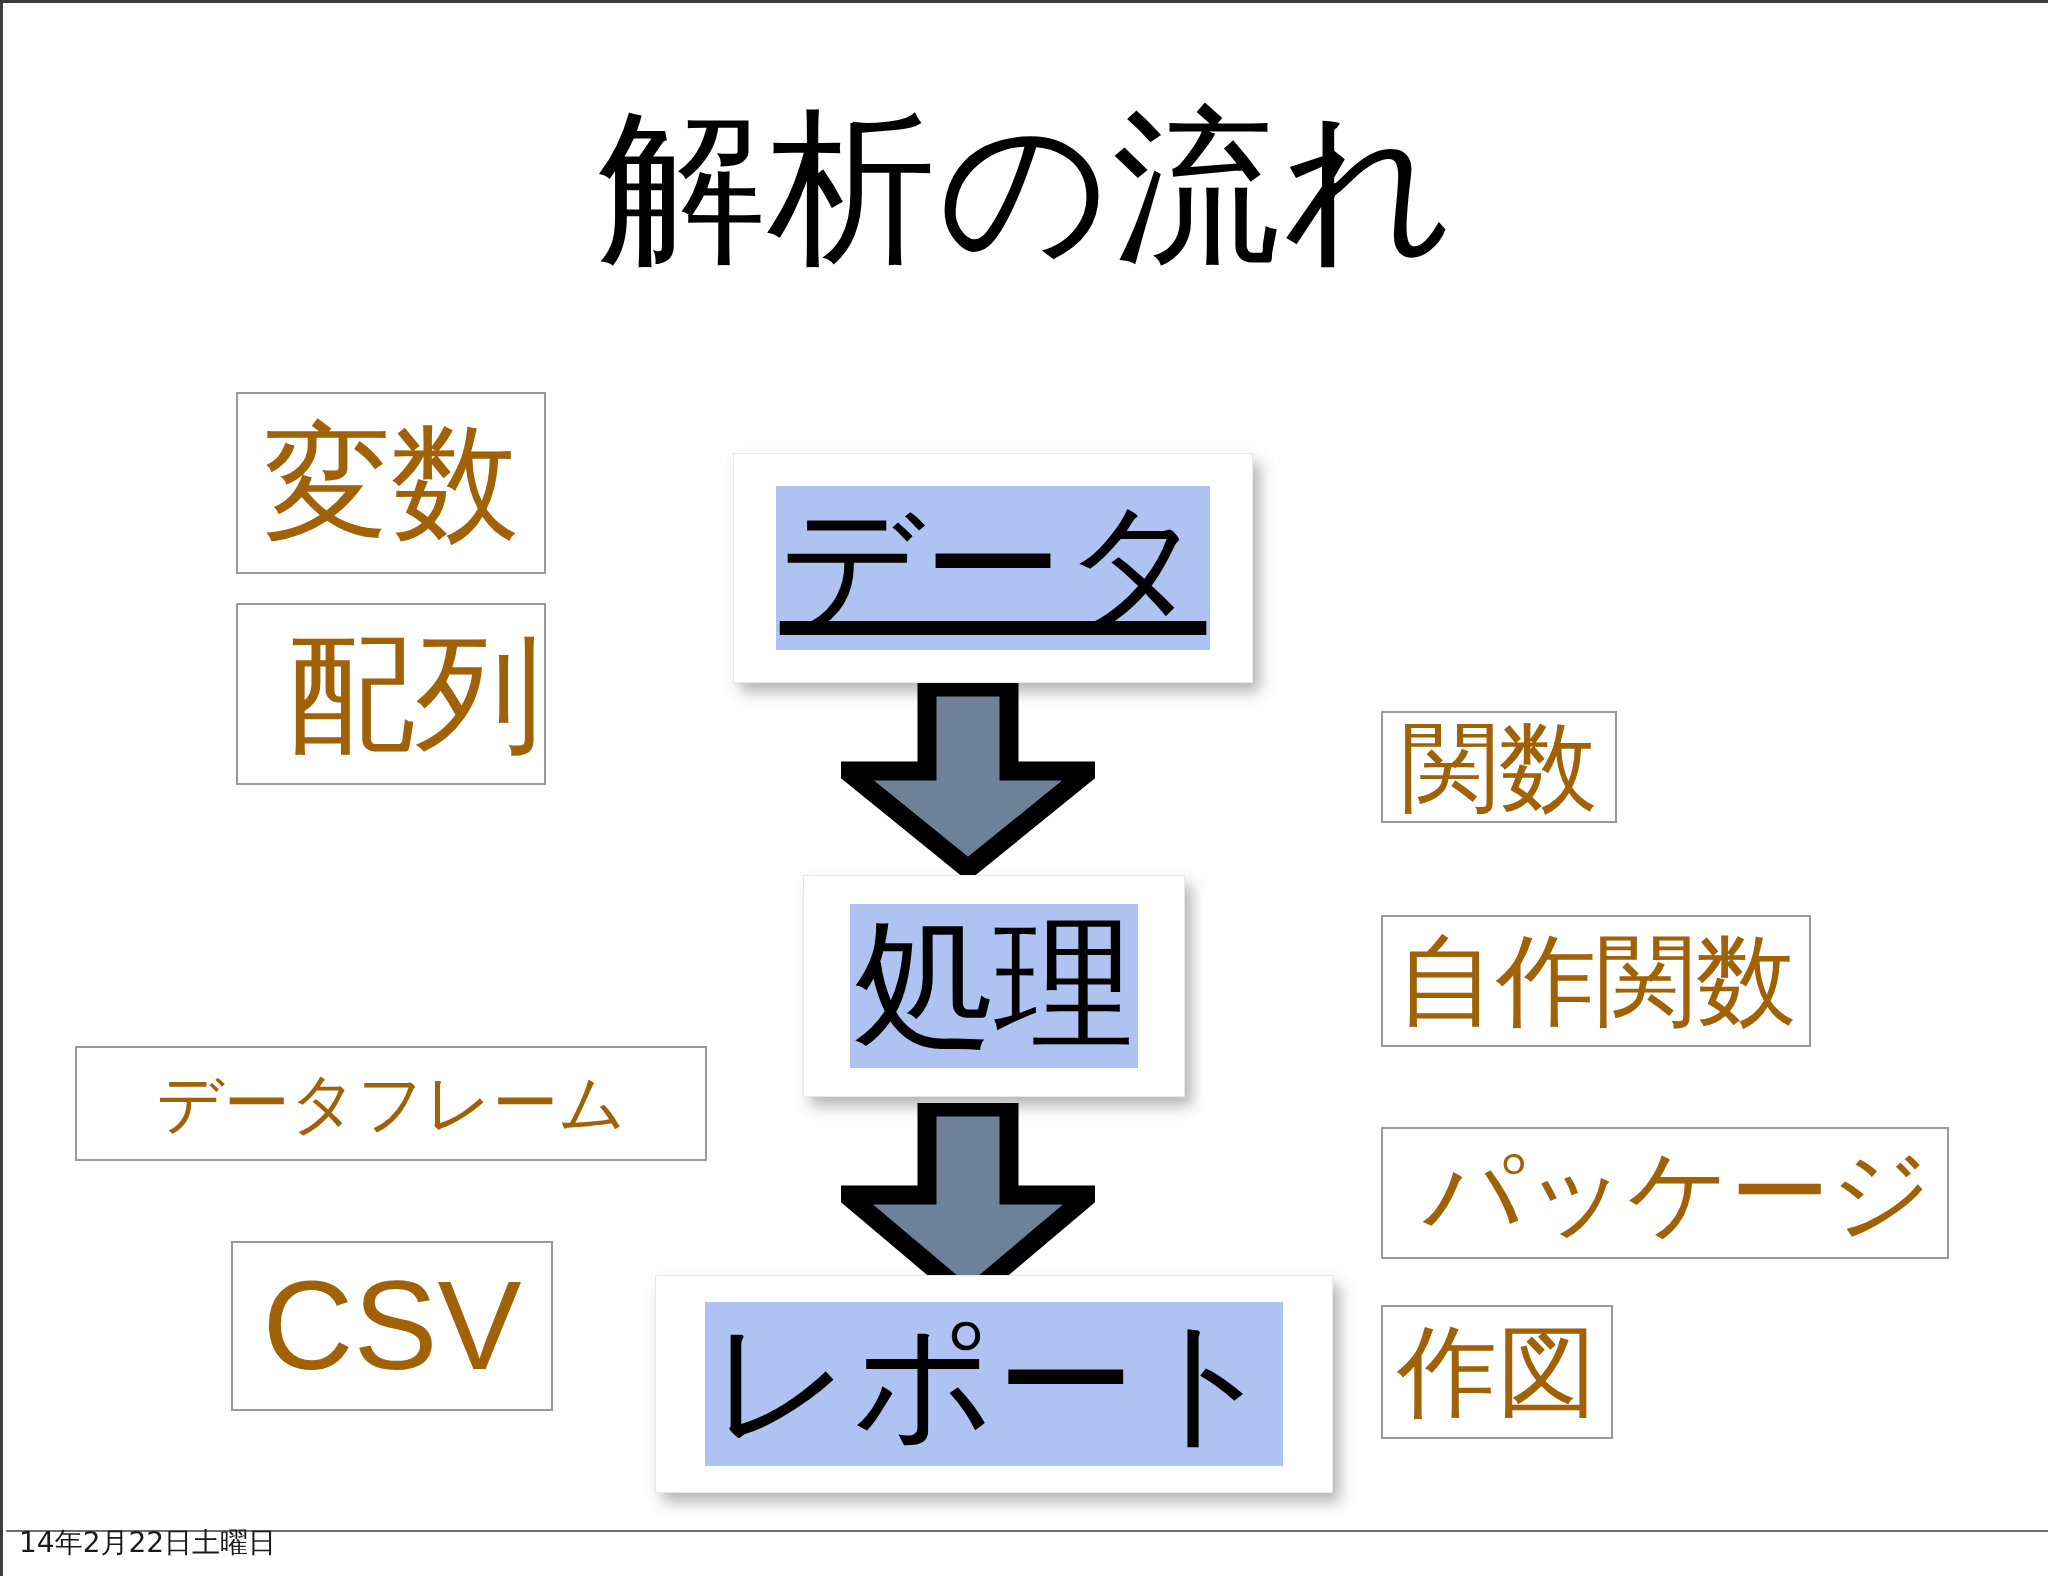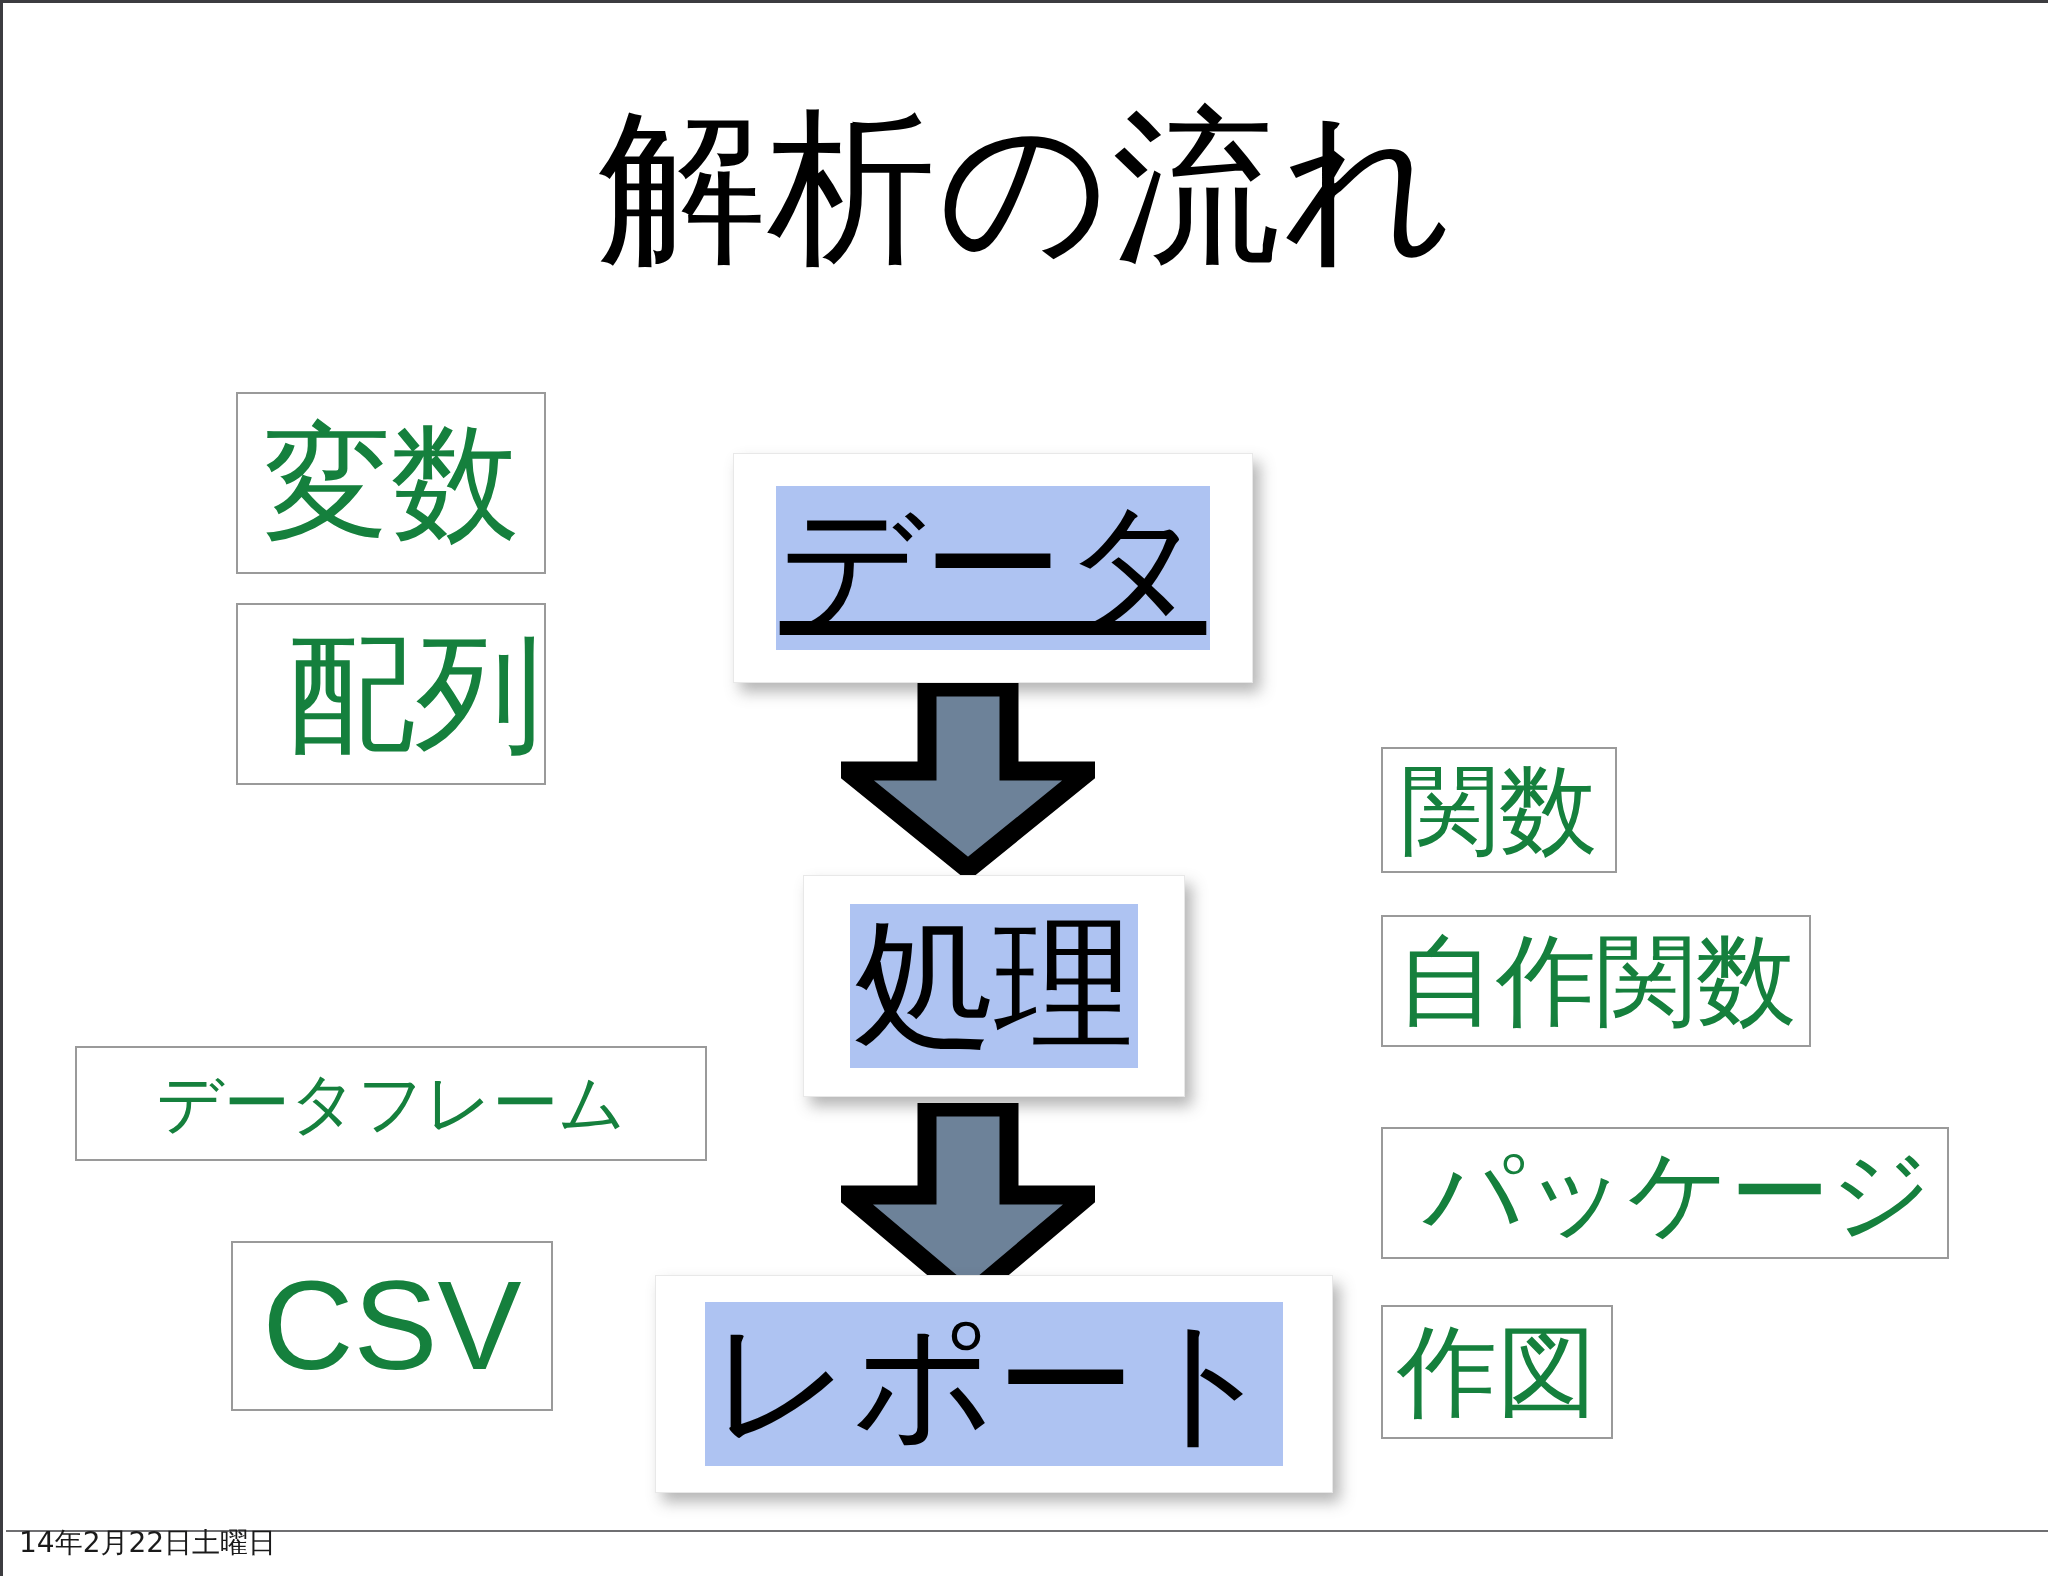--- a/index.html
+++ b/index.html
@@ -39,21 +39,21 @@
     font-family: "DejaVu Sans", "Liberation Sans", sans-serif;
     white-space: nowrap;
   }
 
   
   .plainbox {
     position: absolute;
     box-sizing: border-box;
     border: 2px solid #9a9a9a;
     background: #ffffff;
-    color: #15803d;
+    color: #a16207;
     display: flex;
     align-items: center;
     justify-content: center;
     white-space: nowrap;
     line-height: 1;
   }
 
   
   .flowcard {
     position: absolute;
@@ -140,21 +140,21 @@
   <div class="arrow" style="left:838px; top:1100px; width:254px; height:200px;">
     <svg width="254" height="200" viewBox="0 0 254 200" xmlns="http://www.w3.org/2000/svg">
       <polygon points="86,4 168,4 168,92 248,92 127,194 6,92 86,92" fill="#6d8299" stroke="#000000" stroke-width="19" stroke-linejoin="miter"></polygon>
     </svg>
   </div>
 
   <div class="flowcard" style="left:652px; top:1272px; width:678px; height:218px;">
     <span class="hl" style="font-size:140px;">レポート</span>
   </div>
 
-  <div class="plainbox" style="left:1378px; top:744px; width:236px; height:126px; font-size:98px;">
+  <div class="plainbox" style="left:1378px; top:708px; width:236px; height:112px; font-size:98px;">
     <span>関数</span>
   </div>
 
   <div class="plainbox" style="left:1378px; top:912px; width:430px; height:132px; font-size:100px;">
     <span>自作関数</span>
   </div>
 
   <div class="plainbox" style="left:1378px; top:1124px; width:568px; height:132px; font-size:100px;padding-left:25px;">
     <span>パッケージ</span>
   </div>

